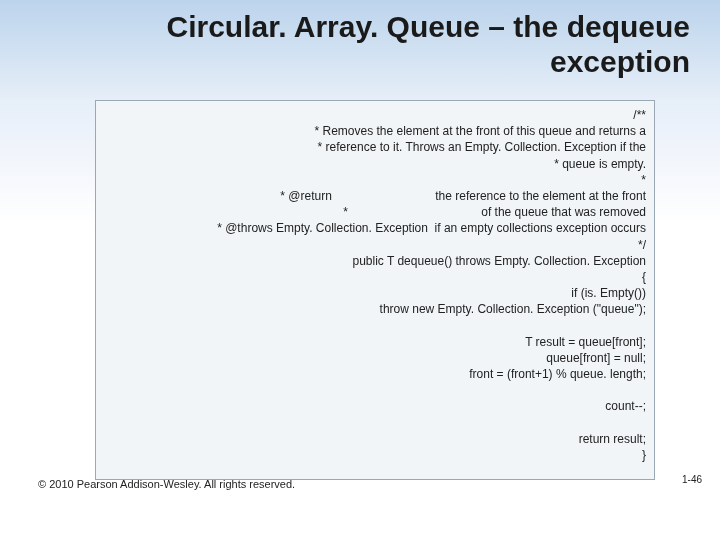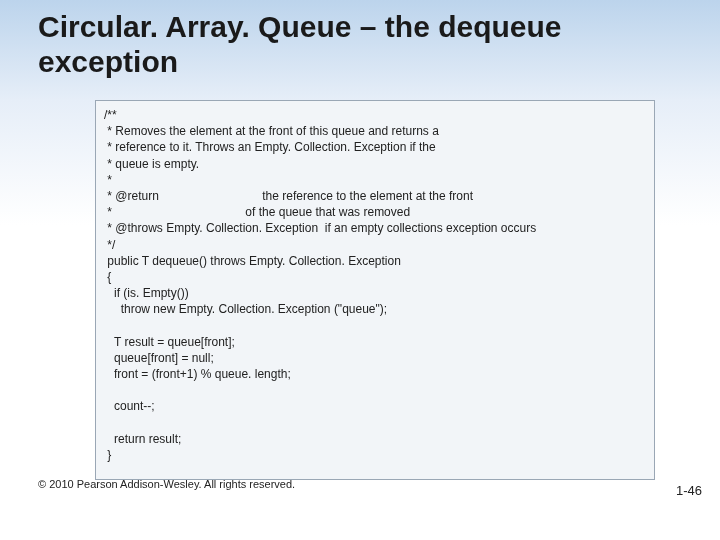--- a/index.html
+++ b/index.html
@@ -9,20 +9,21 @@
     height: 540px;
     font-family: Arial, Helvetica, sans-serif;
     overflow: hidden;
   }
   .slide {
     width: 720px;
     height: 500px;
     background: linear-gradient(to bottom, #bcd4ec 0%, #e6eef8 20%, #ffffff 45%, #ffffff 100%);
     position: relative;
     box-sizing: border-box;
+    text-align: right;
   }
   .title {
     position: absolute;
     top: 10px;
     left: 38px;
     right: 30px;
     font-size: 30px;
     font-weight: bold;
     color: #1a1a1a;
     line-height: 1.15;
@@ -45,23 +46,23 @@
   }
   .footer {
     position: absolute;
     bottom: 10px;
     left: 38px;
     font-size: 11px;
     color: #222;
   }
   .pagenum {
     position: absolute;
-    bottom: 2px;
+    bottom: 15px;
     right: 18px;
-    font-size: 13px;
+    font-size: 10px;
     color: #222;
   }
 </style>
 </head>
 <body>
 
 <div class="slide">
   <div class="title">
     <span>Circular. Array. Queue – the dequeue</span><br>
     <span>exception</span>

